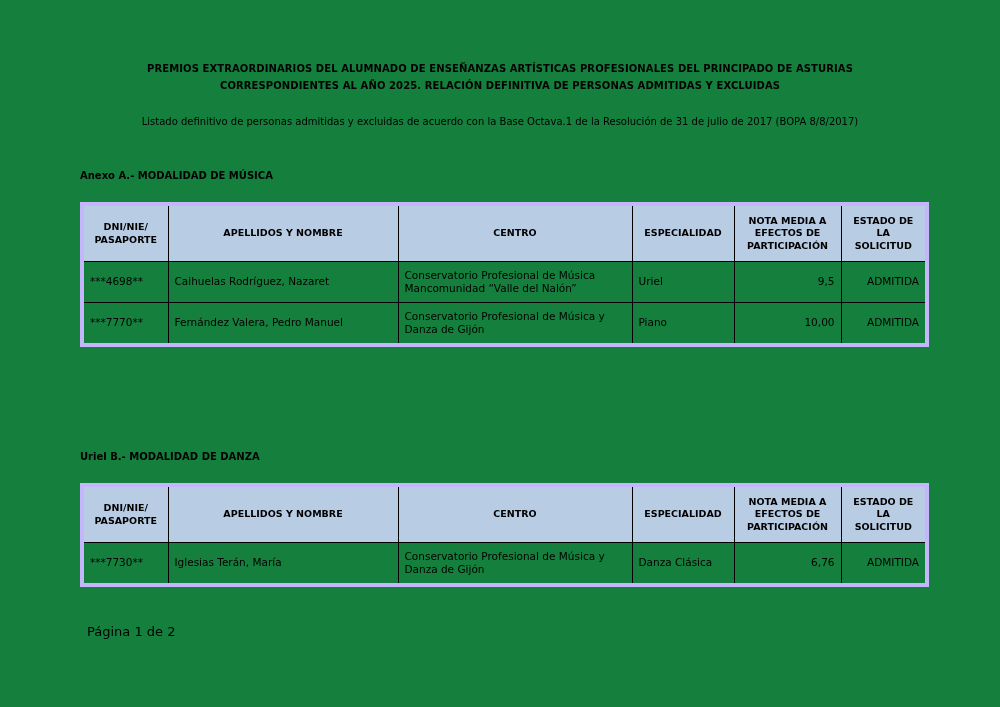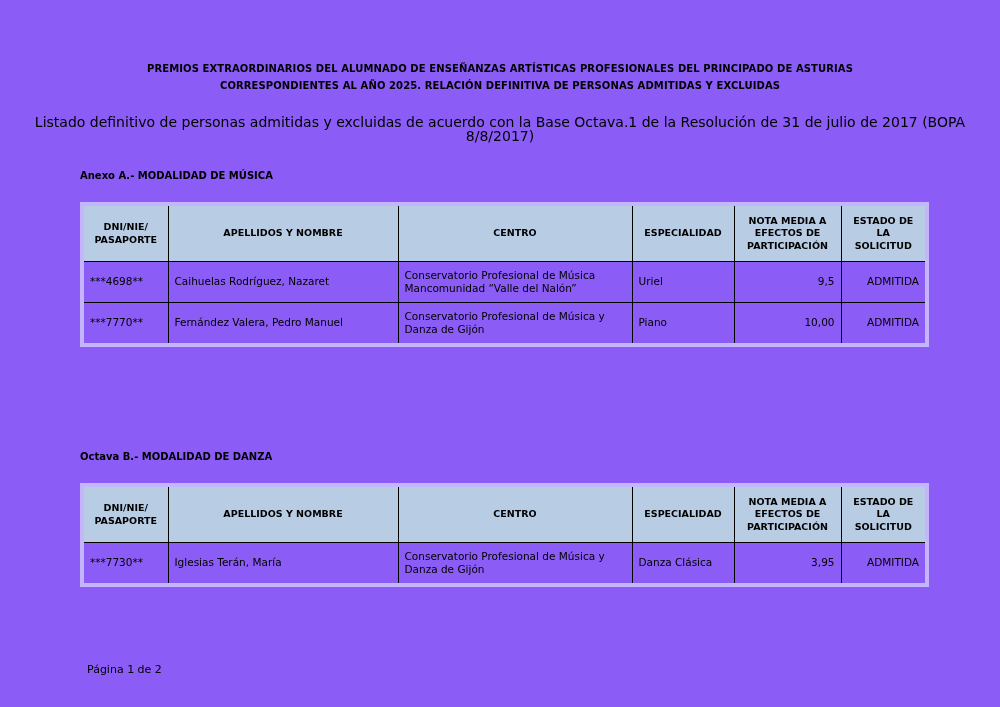--- a/index.html
+++ b/index.html
@@ -4,21 +4,21 @@
 <style>
   html, body {
     margin: 0;
     padding: 0;
     background: #ffffff;
   }
   .page {
     position: relative;
     width: 1000px;
     height: 707px;
-    background: #8b5cf6;
+    background: #15803d;
     font-family: "DejaVu Sans", "Liberation Sans", sans-serif;
     color: #000000;
     overflow: hidden;
   }
   .doc-title {
     position: absolute;
     top: 60px;
     left: 90px;
     width: 820px;
     text-align: center;
@@ -26,21 +26,21 @@
     font-weight: bold;
     line-height: 17px;
     letter-spacing: 0.1px;
   }
   .doc-subtitle {
     position: absolute;
     top: 115px;
     left: 30px;
     width: 940px;
     text-align: center;
-    font-size: 14px;
+    font-size: 10px;
     line-height: 14px;
   }
   .annex {
     position: absolute;
     left: 80px;
     width: 845px;
   }
   .annex-a { top: 170px; }
   .annex-b { top: 451px; }
   .annex-heading {
@@ -77,23 +77,23 @@
     height: 36px;
     vertical-align: middle;
     text-align: left;
   }
   table.annex-table td.col-4,
   table.annex-table td.col-5 {
     text-align: right;
   }
   .doc-footer {
     position: absolute;
-    top: 663px;
+    top: 624px;
     left: 87px;
-    font-size: 11px;
+    font-size: 13px;
   }
 </style>
 </head>
 <body>
 
 <div class="page">
 
   <div class="doc-title">PREMIOS EXTRAORDINARIOS DEL ALUMNADO DE ENSEÑANZAS ARTÍSTICAS PROFESIONALES DEL PRINCIPADO DE ASTURIAS CORRESPONDIENTES AL AÑO 2025. RELACIÓN DEFINITIVA DE PERSONAS ADMITIDAS Y EXCLUIDAS</div>
 
   <div class="doc-subtitle">Listado definitivo de personas admitidas y excluidas de acuerdo con la Base Octava.1 de la Resolución de 31 de julio de 2017 (BOPA 8/8/2017)</div>
@@ -139,21 +139,21 @@
             <td class="col-2">Conservatorio Profesional de Música y Danza de Gijón</td>
             <td class="col-3">Piano</td>
             <td class="col-4">10,00</td>
             <td class="col-5">ADMITIDA</td>
           </tr>
         </tbody>
     </table>
   </section>
 
   <section class="annex annex-b">
-    <div class="annex-heading">Octava B.- MODALIDAD DE DANZA</div>
+    <div class="annex-heading">Uriel B.- MODALIDAD DE DANZA</div>
     <table class="annex-table">
       <colgroup>
         <col style="width:86px">
         <col style="width:230px">
         <col style="width:234px">
         <col style="width:102px">
         <col style="width:107px">
         <col style="width:86px">
       </colgroup>
       <thead>
@@ -170,21 +170,21 @@
 LA
 SOLICITUD</th>
           </tr>
       </thead>
       <tbody>
           <tr>
             <td class="col-0">***7730**</td>
             <td class="col-1">Iglesias Terán, María</td>
             <td class="col-2">Conservatorio Profesional de Música y Danza de Gijón</td>
             <td class="col-3">Danza Clásica</td>
-            <td class="col-4">3,95</td>
+            <td class="col-4">6,76</td>
             <td class="col-5">ADMITIDA</td>
           </tr>
         </tbody>
     </table>
   </section>
 
   <div class="doc-footer">Página 1 de 2</div>
 
 </div>
 

